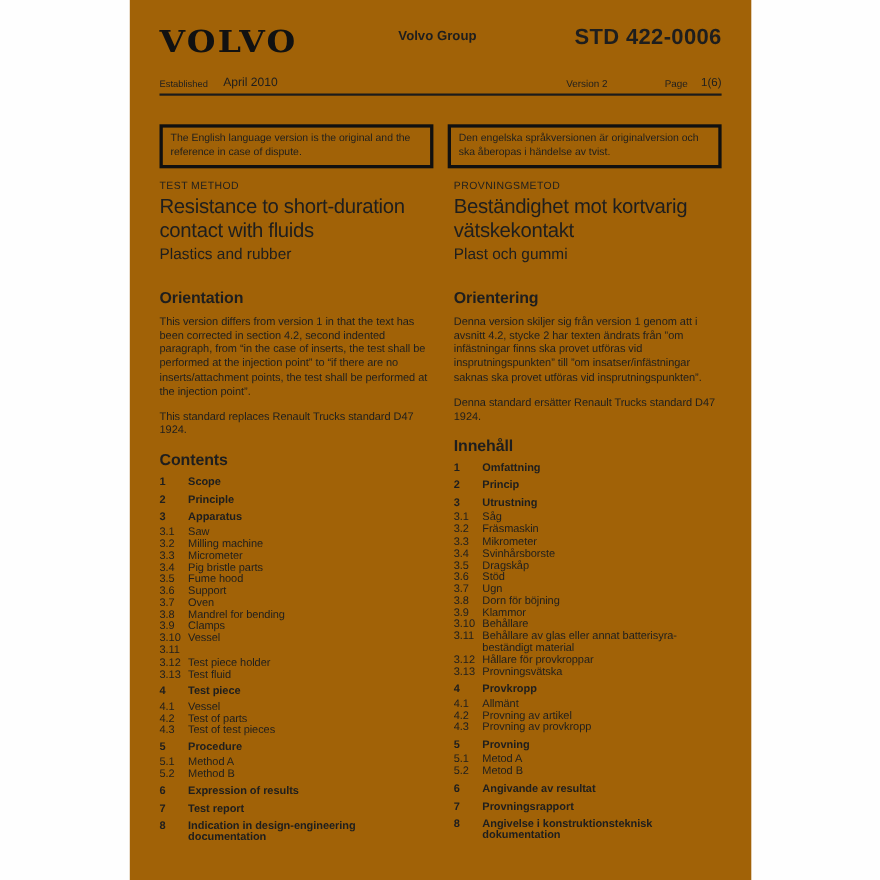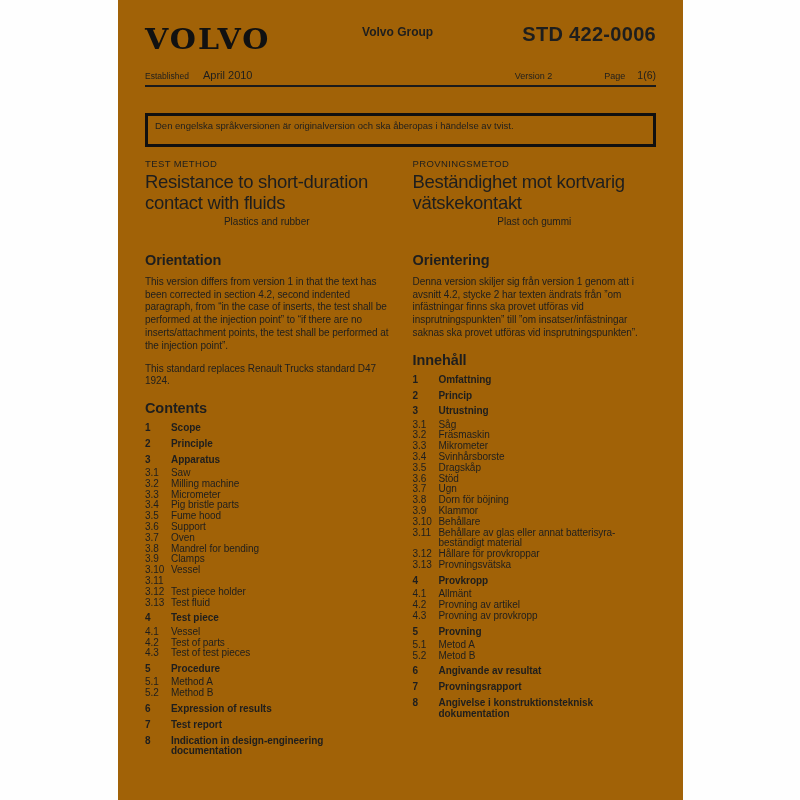--- a/index.html
+++ b/index.html
@@ -41,21 +41,21 @@
   .notice {
     flex: 1; border: 3px solid #101010; padding: 4px 7px 5px 7px;
     font-size: 9.5px; line-height: 1.32; min-height: 34px;
   }
 
   
   .columns { display: flex; gap: 24px; margin-top: 11px; }
   .col { width: 249px; }
   .kicker { font-size: 9.5px; letter-spacing: 0.4px; }
   .title { font-size: 18.5px; font-weight: normal; line-height: 1.13; letter-spacing: -0.3px; margin-top: 3px; }
-  .subtitle { font-size: 10px; margin-top: 2px; text-align: center; }
+  .subtitle { font-size: 14px; margin-top: 2px; }
   .sec-h { font-size: 14.5px; font-weight: bold; letter-spacing: -0.1px; }
   .orientation-h { margin-top: 25px; }
   .paras p { font-size: 10px; line-height: 1.28; margin-top: 8px; letter-spacing: -0.05px; }
   .paras p + p { margin-top: 10px; }
   .contents-h { margin-top: 12px; }
   .toc { margin-top: 7px; }
   .toc-row { display: flex; font-size: 10px; line-height: 10.8px; letter-spacing: -0.05px; }
   .toc-num { flex: none; width: 26px; }
   .toc-label { flex: 1; }
   .toc-row.bold { font-weight: bold; margin: 5px 0 2.5px 0; }
@@ -78,20 +78,21 @@
     <div class="meta-row">
       <span class="est-label">Established</span>
       <span class="est-date">April 2010</span>
       <span class="version">Version 2</span>
       <span class="page-label">Page</span>
       <span class="page-value">1(6)</span>
     </div>
     <hr class="rule">
 
     <div class="notices">
+      <div class="notice">The English language version is the original and the reference in case of dispute.</div>
       <div class="notice">Den engelska språkversionen är originalversion och ska åberopas i händelse av tvist.</div>
     </div>
 
     <div class="columns" id="columns">
   <section class="col">
     <div class="kicker">TEST METHOD</div>
     <h1 class="title">Resistance to short-duration contact with fluids</h1>
     <div class="subtitle">Plastics and rubber</div>
     <h2 class="sec-h orientation-h">Orientation</h2>
     <div class="paras">
@@ -206,20 +207,21 @@
           </div>
   </section>
 
   <section class="col">
     <div class="kicker">PROVNINGSMETOD</div>
     <h1 class="title">Beständighet mot kortvarig vätskekontakt</h1>
     <div class="subtitle">Plast och gummi</div>
     <h2 class="sec-h orientation-h">Orientering</h2>
     <div class="paras">
             <p>Denna version skiljer sig från version 1 genom att i avsnitt 4.2, stycke 2 har texten ändrats från ”om infästningar finns ska provet utföras vid insprutningspunkten” till ”om insatser/infästningar saknas ska provet utföras vid insprutningspunkten”.</p>
+            <p>Denna standard ersätter Renault Trucks standard D47 1924.</p>
           </div>
     <h2 class="sec-h contents-h">Innehåll</h2>
     <div class="toc">
             <div class="toc-row bold">
               <span class="toc-num">1</span>
               <span class="toc-label">Omfattning</span>
             </div>
             <div class="toc-row bold">
               <span class="toc-num">2</span>
               <span class="toc-label">Princip</span>

